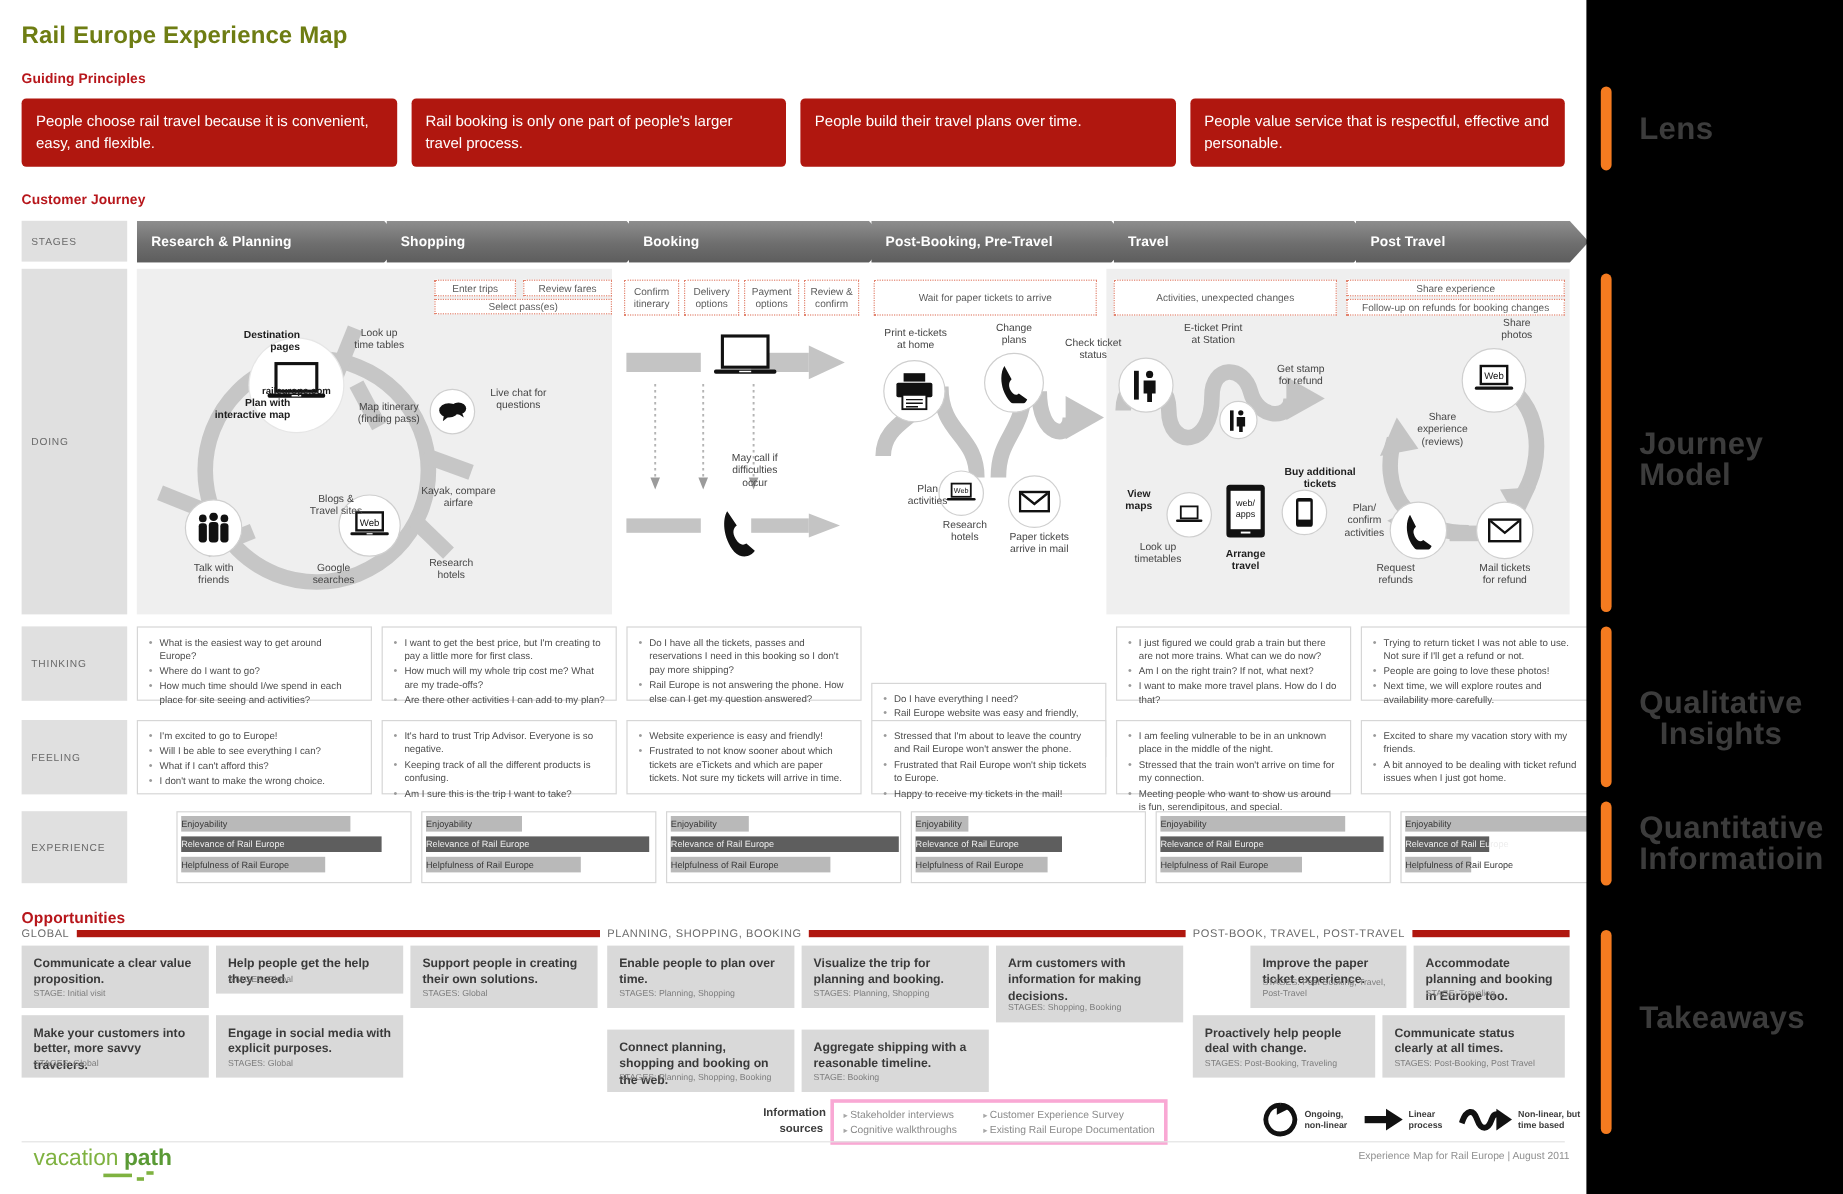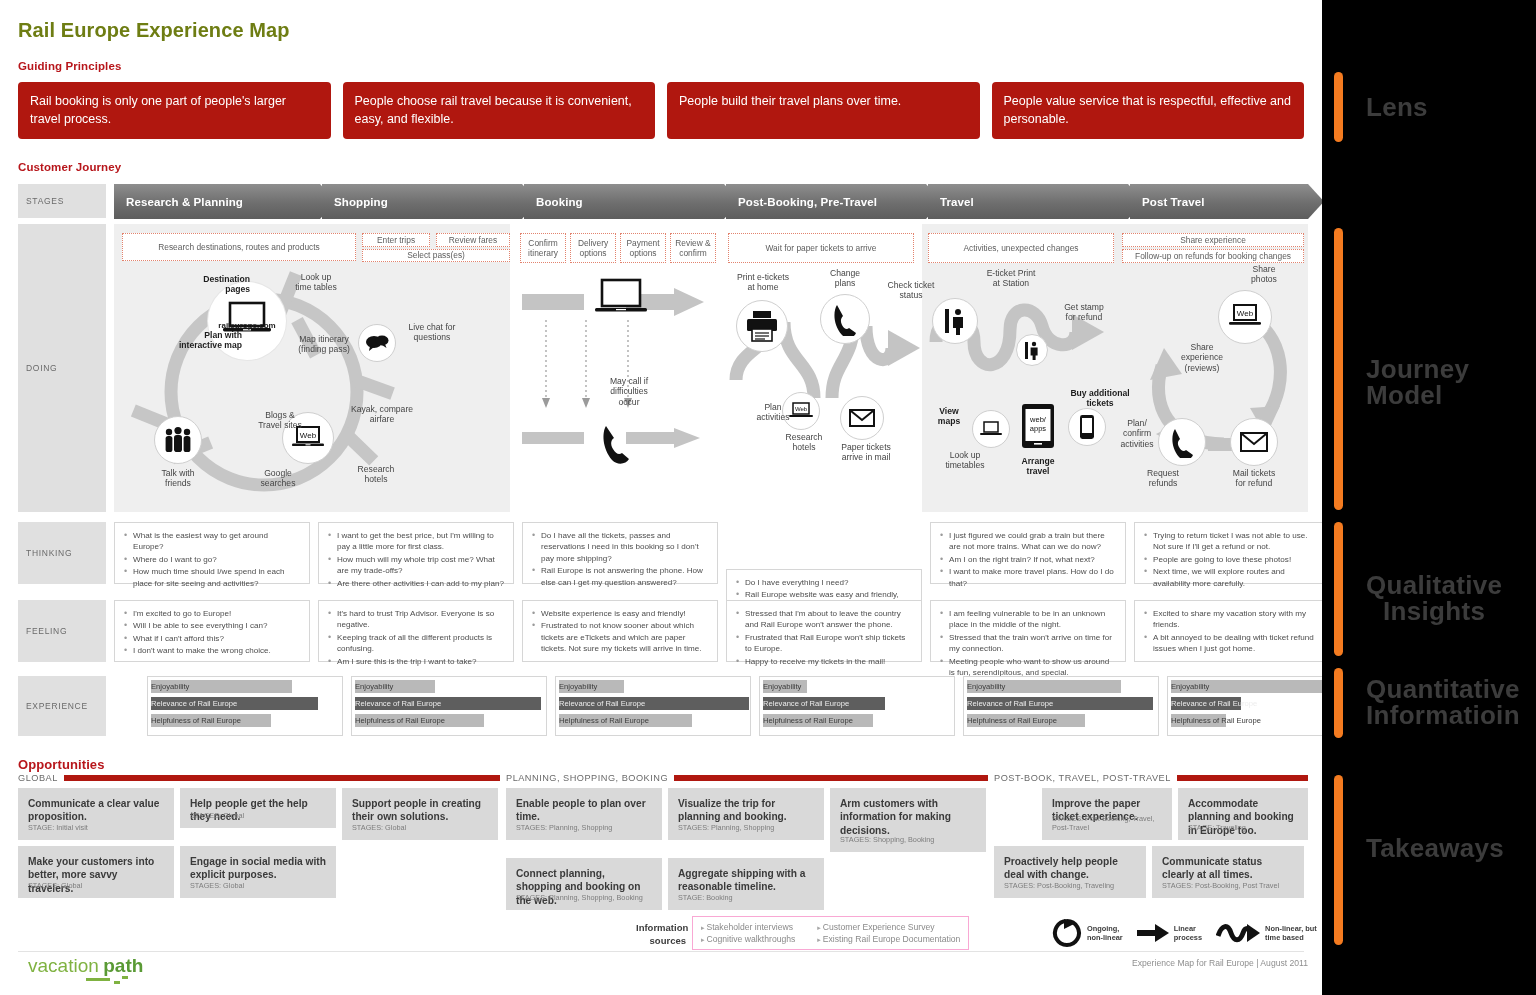--- a/index.html
+++ b/index.html
@@ -89,21 +89,21 @@
   .opp {
     background:#d9d9d9; padding:9px 10px; position:relative;
   }
   .opp .h { font-size:10.2px; font-weight:bold; color:#3a3a3a; line-height:1.32; }
   .opp .s { position:absolute; left:10px; bottom:8px; font-size:7.3px; color:#7d7d7d; }
   .opp.empty { background:transparent; }
 
   
   .infosrc { position:absolute; display:flex; align-items:stretch; }
   .infosrc .k { font-size:9.5px; font-weight:bold; color:#3c3c3c; text-align:right; padding:6px 6px 0 0; width:56px; line-height:1.35; }
-  .infosrc .box { border:1px solid #f9a8d4; display:flex; padding:5px 8px; gap:22px; }
+  .infosrc .box { border:3px solid #f9a8d4; display:flex; padding:5px 8px; gap:22px; }
   .infosrc .col { display:flex; flex-direction:column; gap:2px; }
   .infosrc .it { font-size:8.6px; color:#8a8a8a; }
   .infosrc .it:before { content:"▸ "; font-size:7px; color:#a6a6a6; }
 
   .legend { position:absolute; display:flex; align-items:center; gap:14px; }
   .lg { display:flex; align-items:center; gap:5px; }
   .lg .tx { font-size:7.4px; font-weight:bold; color:#3c3c3c; line-height:1.25; white-space:pre-line; }
 
   .footrule { position:absolute; left:18px; top:951px; width:1286px; height:1px; background:#e3e3e3; }
   .credit { position:absolute; right:14px; top:958px; font-size:8.6px; color:#8f8f8f; }
@@ -113,22 +113,22 @@
 </style>
 </head>
 <body>
 
 <div class="canvas">
 
   <div class="title">Rail Europe Experience Map</div>
   <div class="sec-head" style="left:18px;top:60px;">Guiding Principles</div>
 
   <div class="gp-wrap">
+    <div class="gp">People choose rail travel because it is convenient, easy, and flexible.</div>
     <div class="gp">Rail booking is only one part of people's larger travel process.</div>
-    <div class="gp">People choose rail travel because it is convenient, easy, and flexible.</div>
     <div class="gp">People build their travel plans over time.</div>
     <div class="gp">People value service that is respectful, effective and personable.</div>
   </div>
 
   <div class="sec-head" style="left:18px;top:161px;">Customer Journey</div>
 
   <div class="rowlbl" style="left:18px;top:184px;height:34px;">STAGES</div>
   <div class="rowlbl" style="left:18px;top:224px;height:288px;">DOING</div>
   <div class="rowlbl" style="left:18px;top:522px;height:62px;">THINKING</div>
   <div class="rowlbl" style="left:18px;top:600px;height:62px;">FEELING</div>
@@ -142,21 +142,20 @@
     <div class="stage" style="left:814px;width:216px;">Travel</div>
     <div class="stage" style="left:1016px;width:194px;">Post Travel</div>
   </div>
 
   <div class="band" style="position:absolute;left:114px;top:224px;width:1194px;height:288px;">
 
     <div class="panel" style="left:0;width:396px;height:288px;"></div>
     <div class="panel" style="left:404px;width:396px;height:288px;background:#fff;"></div>
     <div class="panel" style="left:808px;width:386px;height:288px;"></div>
 
-    <div class="touch" style="left:8px;top:9px;width:234px;height:28px;">Research destinations, routes and products</div>
     <div class="touch" style="left:248px;top:9px;width:68px;height:14px;">Enter trips</div>
     <div class="touch" style="left:322px;top:9px;width:74px;height:14px;">Review fares</div>
     <div class="touch" style="left:248px;top:25px;width:148px;height:13px;">Select pass(es)</div>
 
     <div class="touch" style="left:406px;top:9px;width:46px;height:30px;white-space:pre-line;">Confirm
 itinerary</div>
     <div class="touch" style="left:456px;top:9px;width:46px;height:30px;white-space:pre-line;">Delivery
 options</div>
     <div class="touch" style="left:506px;top:9px;width:46px;height:30px;white-space:pre-line;">Payment
 options</div>
@@ -433,21 +432,21 @@
   <div style="position:absolute;left:114px;top:522px;width:1194px;height:62px;">
     <div class="card" style="left:0;top:0;width:196px;height:62px;">
         <ul>
       <li>What is the easiest way to get around Europe?</li>
       <li>Where do I want to go?</li>
       <li>How much time should I/we spend in each place for site seeing and activities?</li>
         </ul>
       </div>
     <div class="card" style="left:204px;top:0;width:196px;height:62px;">
         <ul>
-      <li>I want to get the best price, but I'm willing to pay a little more for first class.</li>
+      <li>I want to get the best price, but I'm creating to pay a little more for first class.</li>
       <li>How much will my whole trip cost me? What are my trade-offs?</li>
       <li>Are there other activities I can add to my plan?</li>
         </ul>
       </div>
     <div class="card" style="left:408px;top:0;width:196px;height:62px;">
         <ul>
       <li>Do I have all the tickets, passes and reservations I need in this booking so I don't pay more shipping?</li>
       <li>Rail Europe is not answering the phone. How else can I get my question answered?</li>
         </ul>
       </div>

